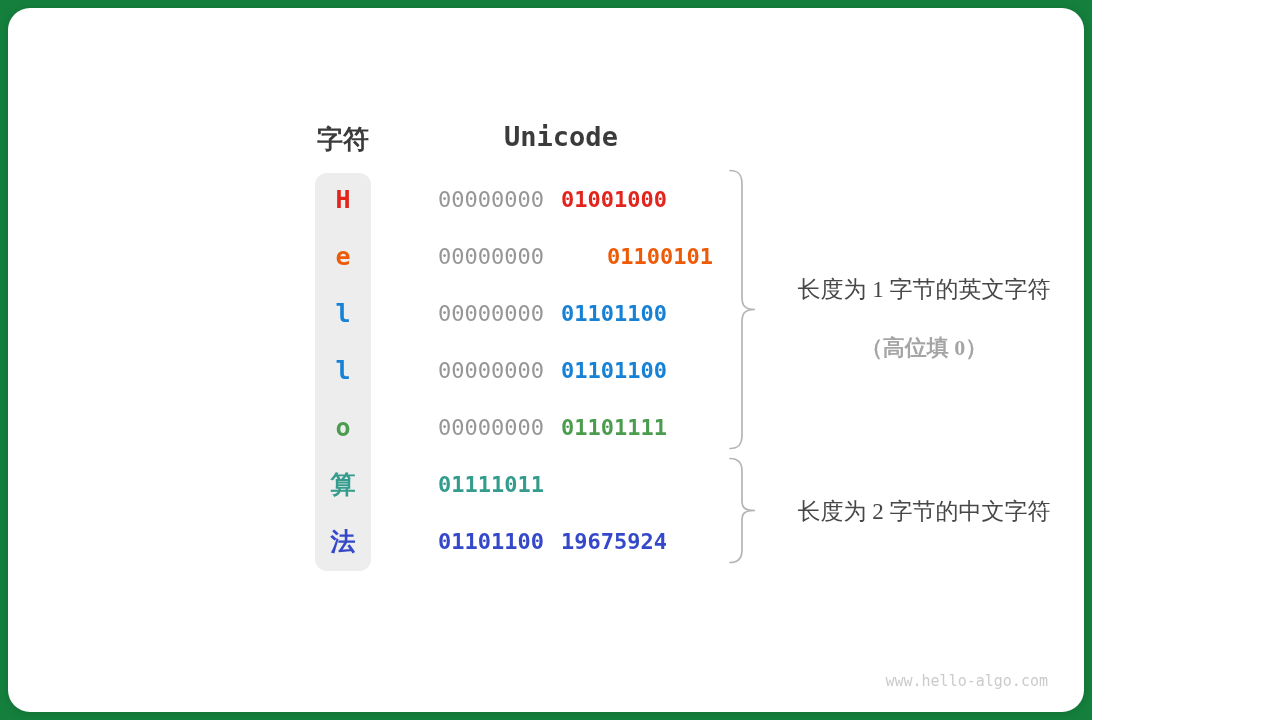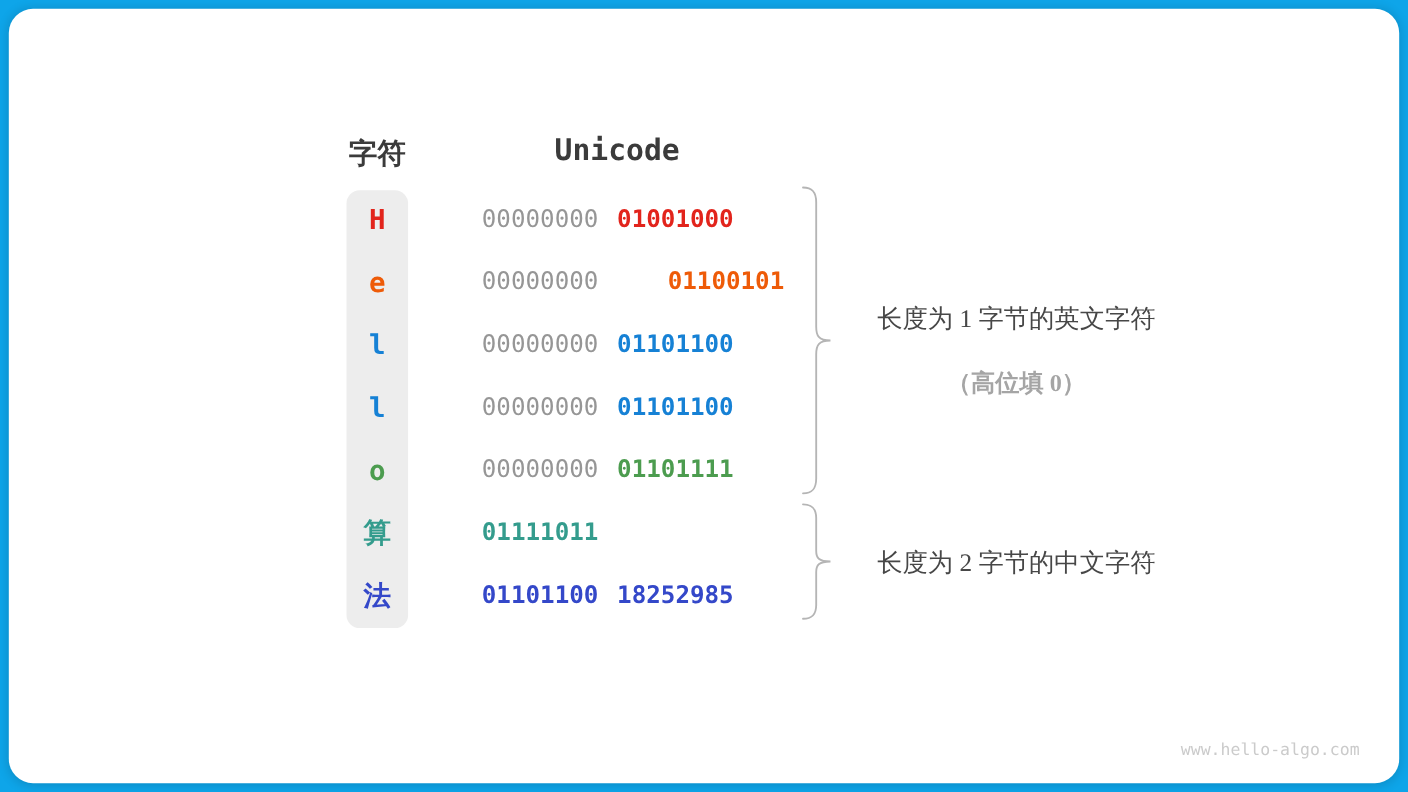--- a/index.html
+++ b/index.html
@@ -3,23 +3,23 @@
 <meta charset="utf-8">
 <style>
   html, body {
     margin: 0;
     padding: 0;
     background: #ffffff;
     font-family: "Liberation Sans", sans-serif;
   }
   .canvas {
     position: relative;
-    width: 1280px;
+    width: 1092px;
     height: 720px;
-    background: #0ea5e9;
+    background: #15803d;
     overflow: hidden;
   }
   .card {
     position: absolute;
     left: 8px;
     top: 8px;
     right: 8px;
     bottom: 8px;
     background: #ffffff;
     border-radius: 22px;
@@ -164,21 +164,21 @@
           <div class="byte byte-1" style="color: rgb(150, 150, 150);">00000000</div>
           <div class="byte byte-2 bold" style="color: rgb(76, 156, 79);">01101111</div>
         </div>
         <div class="row" style="top: 448px;">
           <div class="cell-char" style="color: rgb(52, 156, 141);">算</div>
           <div class="byte byte-1 bold" style="color: rgb(52, 156, 141);">01111011</div>
         </div>
         <div class="row" style="top: 505px;">
           <div class="cell-char" style="color: rgb(52, 72, 201);">法</div>
           <div class="byte byte-1 bold" style="color: rgb(52, 72, 201);">01101100</div>
-          <div class="byte byte-2 bold" style="color: rgb(52, 72, 201);">18252985</div>
+          <div class="byte byte-2 bold" style="color: rgb(52, 72, 201);">19675924</div>
         </div>
       </div>
 
     <svg class="brace" style="left:720px; top:161px;" width="30" height="281" viewBox="0 0 30 281">
       <path d="M 2 1.5 C 10 1.5, 14 5, 14 15 L 14 128 C 14 136, 16 140.5, 27 140.5 C 16 140.5, 14 145, 14 153 L 14 266 C 14 276, 10 279.5, 2 279.5" fill="none" stroke="#b5b5b5" stroke-width="1.7" stroke-linecap="round"></path>
     </svg>
 
     <svg class="brace" style="left:720px; top:449px;" width="30" height="107" viewBox="0 0 30 107">
       <path d="M 2 1.5 C 10 1.5, 14 5, 14 14 L 14 44 C 14 50, 16 53.5, 27 53.5 C 16 53.5, 14 57, 14 63 L 14 93 C 14 102, 10 105.5, 2 105.5" fill="none" stroke="#b5b5b5" stroke-width="1.7" stroke-linecap="round"></path>
     </svg>

